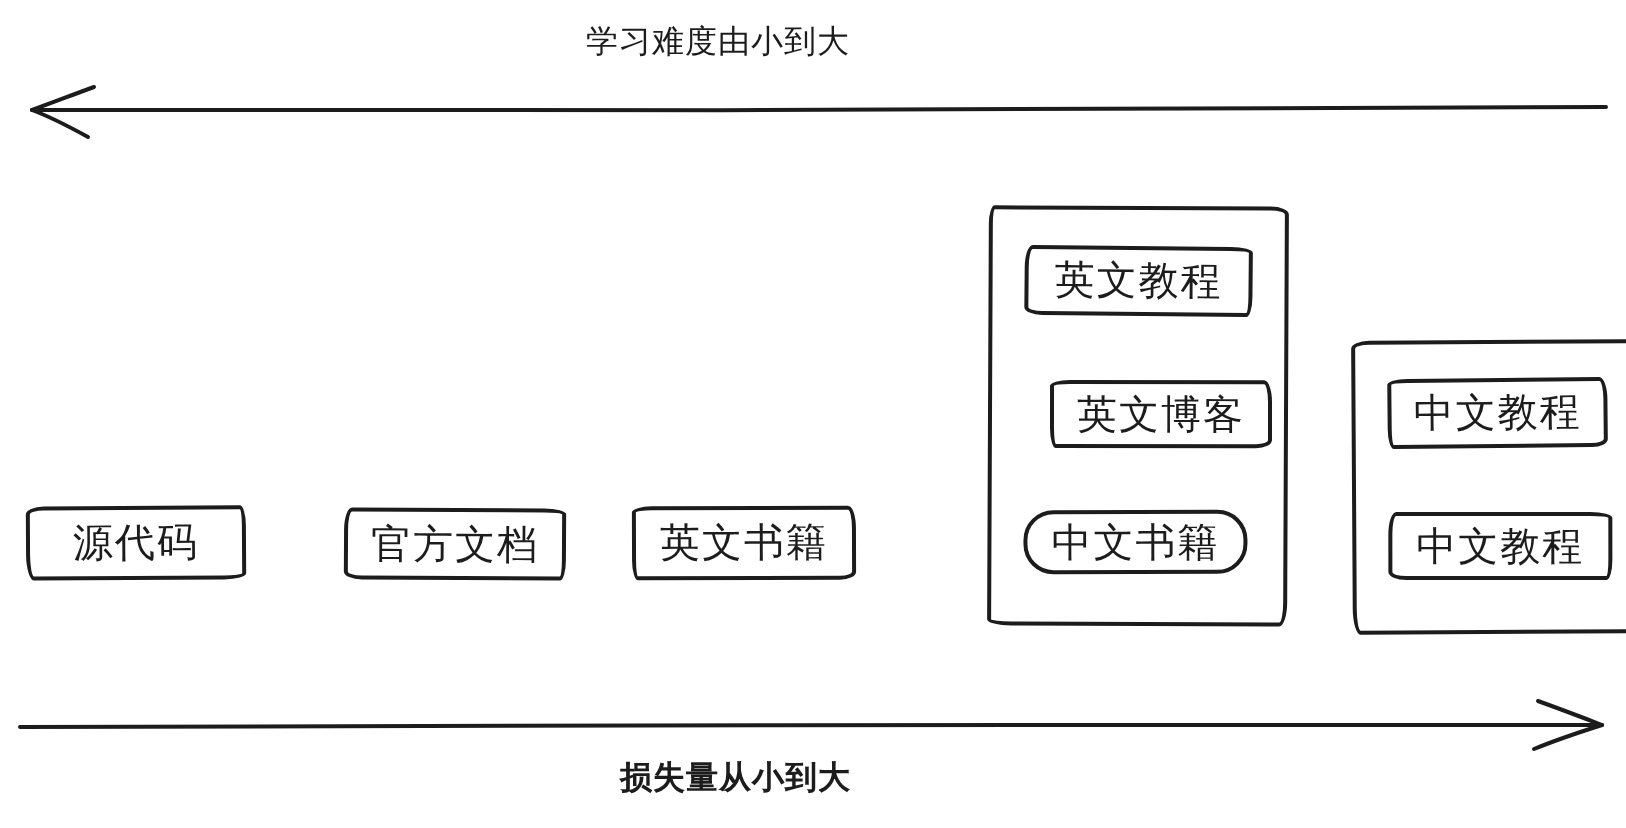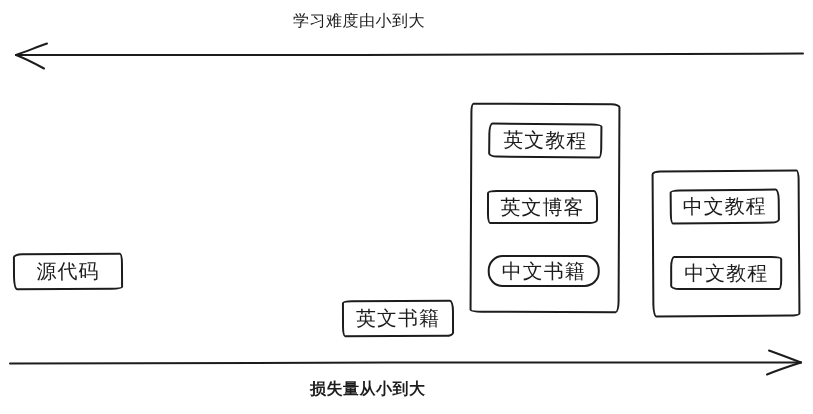--- a/index.html
+++ b/index.html
@@ -36,20 +36,21 @@
     background: #ffffff;
     display: flex;
     align-items: center;
     justify-content: center;
     font-size: 20px;
     letter-spacing: 1px;
     color: #1c1c1c;
   }
   .group {
     background: transparent;
+    margin-left: 24px;
   }
   
   .r1 { border-radius: 9px 3px 11px 4px / 4px 10px 3px 13px; transform: rotate(-0.35deg); }
   .r2 { border-radius: 4px 11px 3px 9px / 11px 3px 10px 4px; transform: rotate(0.3deg); }
   .r3 { border-radius: 10px 4px 8px 3px / 3px 11px 4px 10px; transform: rotate(-0.2deg); }
   .r4 { border-radius: 3px 9px 4px 12px / 9px 4px 12px 3px; transform: rotate(0.25deg); }
 </style>
 </head>
 <body>
 
@@ -60,30 +61,33 @@
   <svg class="arrow-svg" style="top:33px;" height="46" viewBox="0 0 813 46">
     <path d="M 803 20.5 C 560 21.8, 270 22.6, 16 22" fill="none" stroke="#1c1c1c" stroke-width="2" stroke-linecap="round"></path>
     <path d="M 47 10.5 C 36 14.5, 25 18.8, 16 22" fill="none" stroke="#1c1c1c" stroke-width="2" stroke-linecap="round"></path>
     <path d="M 44 35.5 C 34 30, 24 25, 16 22" fill="none" stroke="#1c1c1c" stroke-width="2" stroke-linecap="round"></path>
   </svg>
 
   <div class="box r1" style="left:13px; top:253px; width:110px; height:37px;justify-content:center;">
     <span>源代码</span>
   </div>
 
+  <div class="box r2" style="left:172px; top:254px; width:111px; height:36px;">
+    <span>官方文档</span>
+  </div>
 
-  <div class="box r3" style="left:342px; top:253px; width:112px; height:37px;margin-top:47px;">
+  <div class="box r3" style="left:316px; top:253px; width:112px; height:37px;">
     <span>英文书籍</span>
   </div>
 
   <div class="box group r4" style="left:470px; top:103px; width:150px; height:210px;">
     <div class="box r2" style="left: 16px; top: 18px; width: 114px; height: 35px; position: absolute;">
       <span>英文教程</span>
     </div>
-    <div class="box r3" style="left: 15px; top: 85px; width: 111px; height: 34px; position: absolute; font-family: Liberation Serif, serif;">
+    <div class="box r3" style="left: 29px; top: 85px; width: 111px; height: 34px; position: absolute; font-family: Liberation Serif, serif;">
       <span>英文博客</span>
     </div>
     <div class="box r1" style="left: 16px; top: 150px; width: 112px; height: 32px; position: absolute; border-radius: 15px;">
       <span>中文书籍</span>
     </div>
   </div>
 
   <div class="box group r1" style="left:652px; top:170px; width:148px; height:147px;">
     <div class="box r3" style="left: 16px; top: 17px; width: 110px; height: 35px; position: absolute;">
       <span>中文教程</span>

